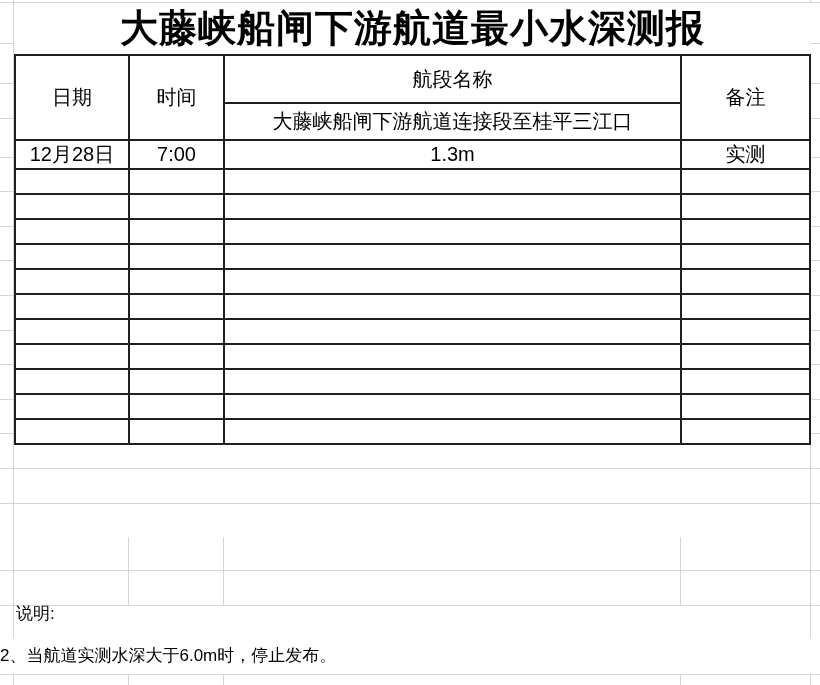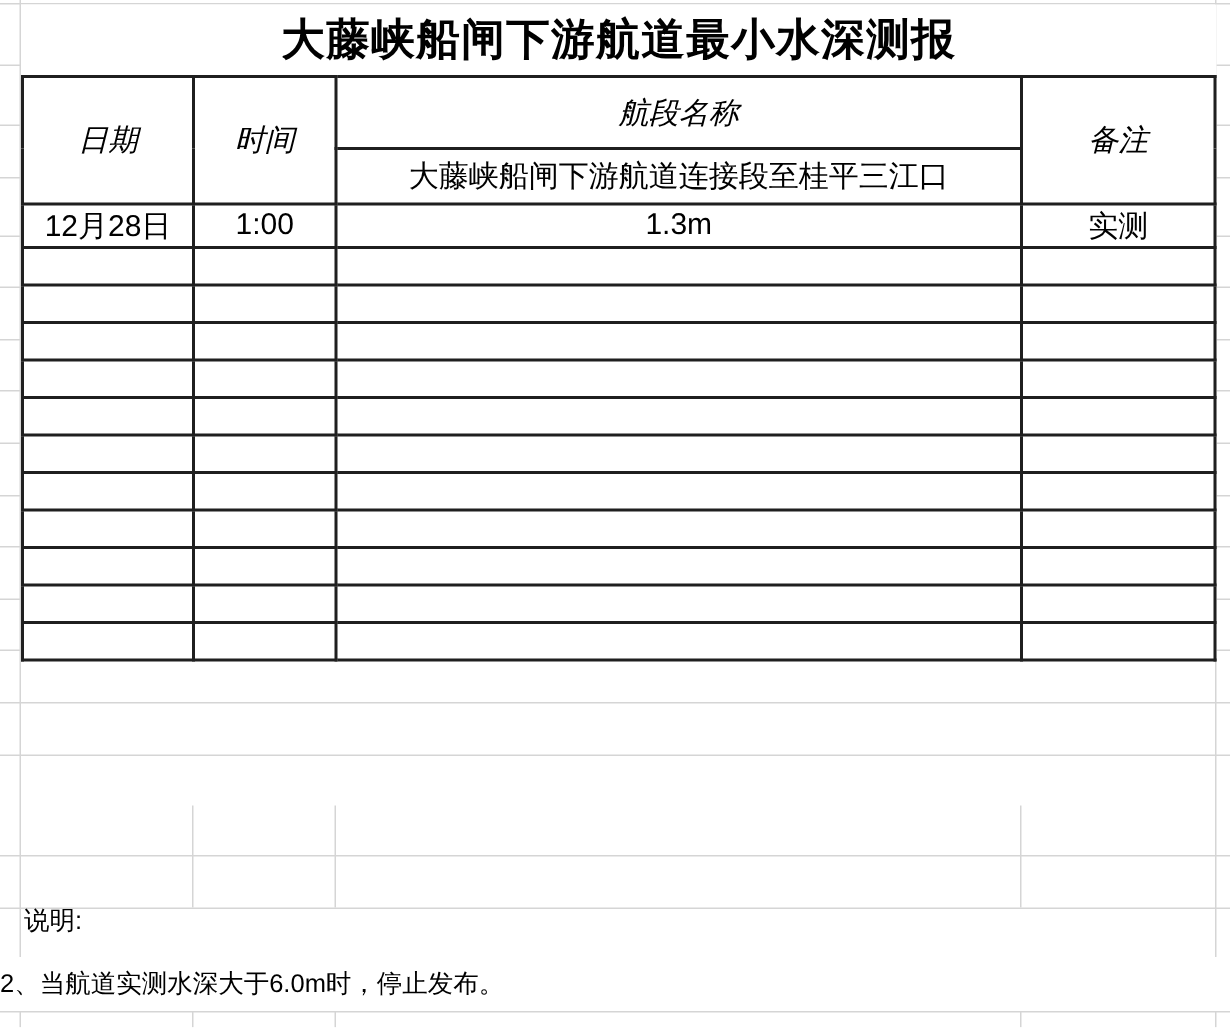--- a/index.html
+++ b/index.html
@@ -7,23 +7,23 @@
   #sheet{position:relative;width:820px;height:685px;background:#fff;overflow:hidden;}
 
   
   .gl{position:absolute;background:#d5d5d5;z-index:0;}
   .gl-h{left:0;width:820px;height:1px;}
   .gl-v{top:0;width:1px;}
 
   
   #main-table{position:absolute;left:14px;top:3px;z-index:1;border-collapse:collapse;table-layout:fixed;width:795px;background:#fff;}
   #main-table td{border:2px solid #1f1f1f;text-align:center;vertical-align:middle;font-size:20px;padding:0;overflow:hidden;white-space:nowrap;}
-  #main-table td.title-cell{border:none;font-size:29px;font-weight:bold;letter-spacing:1px;}
+  #main-table td.title-cell{border:none;font-size:38px;font-weight:bold;letter-spacing:1px;}
   .title-row{height:48px;}
-  .hdr-row-a{height:48px;font-style:italic;}
+  .hdr-row-a{height:48px;}
   .hdr-row-b{height:37px;}
   .data-row{height:25px;}
 
   
   .bottom-text{position:absolute;left:0;width:820px;z-index:2;font-size:17px;white-space:nowrap;}
   #note-label{top:596px;height:35px;line-height:35px;padding-left:16px;box-sizing:border-box;}
   #note-1{top:605px;height:33px;line-height:33px;padding-left:33px;box-sizing:border-box;background:#fff;}
   #note-2{top:638px;height:36px;line-height:36px;box-sizing:border-box;background:#fff;}
 </style>
 </head>
@@ -76,21 +76,21 @@
         <td rowspan="2">日期</td>
         <td rowspan="2">时间</td>
         <td>航段名称</td>
         <td rowspan="2">备注</td>
       </tr>
       <tr class="hdr-row-b">
         <td>大藤峡船闸下游航道连接段至桂平三江口</td>
       </tr>
       <tr class="data-row">
         <td>12月28日</td>
-        <td>1:00</td>
+        <td>7:00</td>
         <td>1.3m</td>
         <td>实测</td>
       </tr>
       <tr class="data-row">
         <td></td>
         <td></td>
         <td></td>
         <td></td>
       </tr>
       <tr class="data-row">

